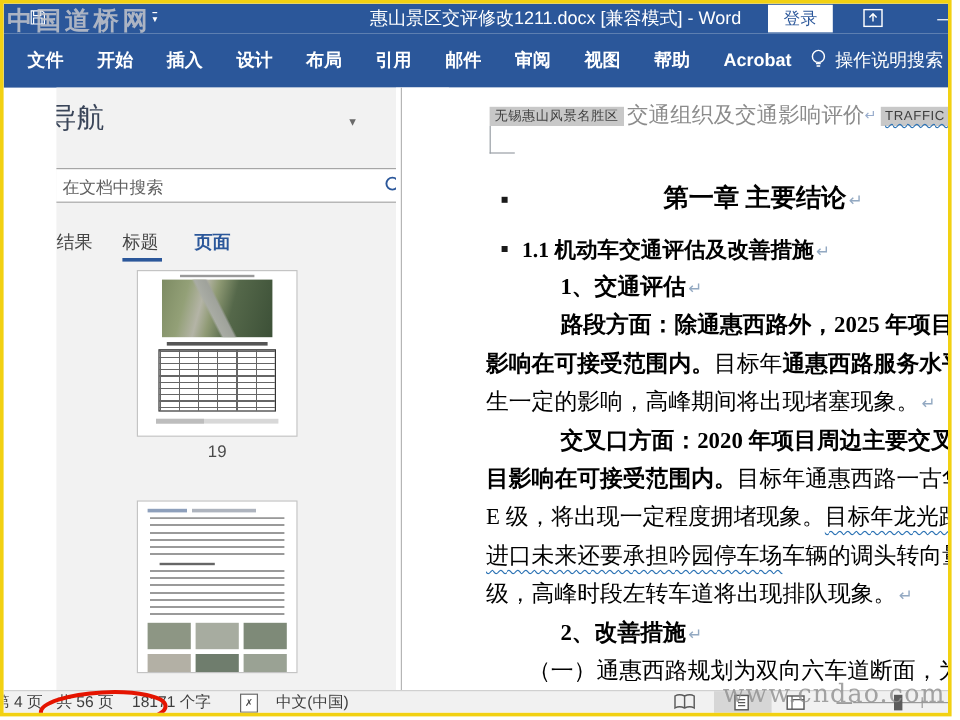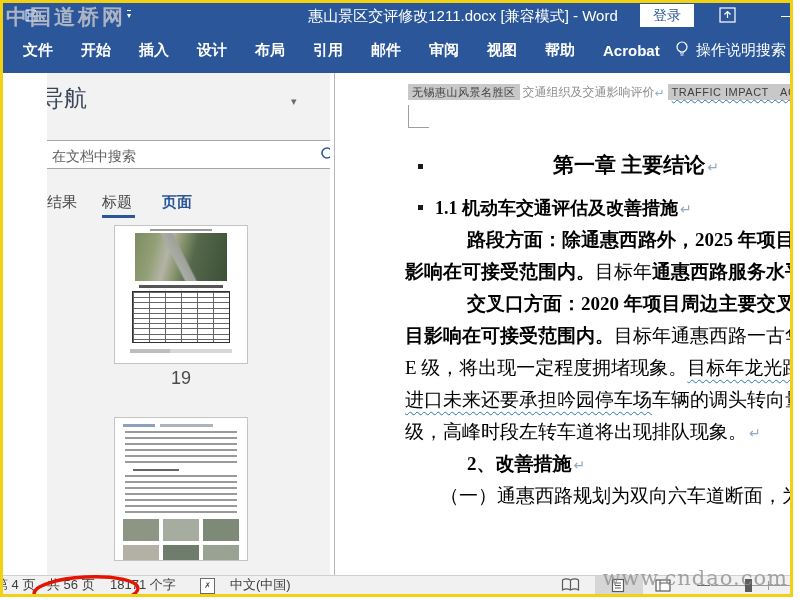--- a/index.html
+++ b/index.html
@@ -61,21 +61,21 @@
        linear-gradient(63deg, rgba(0,0,0,0) 42%, #a9aca4 44%, #9fa29b 52%, rgba(0,0,0,0) 54%),
        linear-gradient(105deg,#7d8b63 0%,#93a077 22%,#b4b4a6 36%,#8f9a74 46%,#55684a 62%,#3c5037 100%);}
   .t-caption{margin:4px auto 3px auto;width:84px;height:2.5px;background:#555;}
   .t-table{margin:0 auto;width:98px;height:52px;border:1px solid #333;box-sizing:border-box;
      background:
        repeating-linear-gradient(to right, #666 0 1px, rgba(0,0,0,0) 1px 16px),
        repeating-linear-gradient(to bottom, #666 0 1px, rgba(0,0,0,0) 1px 5.2px);}
   .t-foot{margin:6px auto 0 auto;width:102px;height:4px;background:#d8d8d8;}
   .t-foot-dark{width:40px;height:4px;background:#bdbdbd;}
   .thumb-label{position:absolute;left:67px;top:295px;width:134px;text-align:center;
-               font-size:18px;color:#4a4a4a;}
+               font-size:14px;color:#4a4a4a;}
   .t2-hdr{margin:6px 8px 4px 8px;height:3px;
           background:linear-gradient(to right,#8ea0bc 0 28%,rgba(0,0,0,0) 28% 32%,#aeb4be 32% 78%,rgba(0,0,0,0) 78%);}
   .t2-para{margin:4px 10px 0 10px;height:34px;
      background:repeating-linear-gradient(to bottom,#9a9a9a 0 1.6px,rgba(0,0,0,0) 1.6px 6px);}
   .t2-sub{margin:4px 10px 0 18px;height:2px;width:46px;background:#666;}
   .t2-para2{margin:4px 10px 0 10px;height:40px;
      background:repeating-linear-gradient(to bottom,#9a9a9a 0 1.6px,rgba(0,0,0,0) 1.6px 6px);}
   .t2-photos{margin:4px 8px 0 8px;display:flex;flex-wrap:wrap;gap:4px;}
   .t2-photos div{width:36px;height:22px;}
 
@@ -85,21 +85,21 @@
   .sc-up{top:0;}
   .sc-thumb{position:absolute;left:1px;top:118px;width:19px;height:24px;background:#fdfdfd;
             border:1px solid #c8c8c8;box-sizing:border-box;}
 
   
   .doc-area{position:absolute;left:327px;top:70px;right:0;height:502px;background:#fff;overflow:hidden;}
   .page-edge{position:absolute;left:331px;top:70px;width:1px;height:502px;background:#b5b5b5;z-index:2;}
   .doc-header{position:absolute;left:75px;top:11px;white-space:nowrap;font-size:11px;}
   .doc-header span{vertical-align:middle;}
   .doc-header .hl{background:#c8c8c8;color:#3f3f3f;padding:2px 4px;margin:0 3px;letter-spacing:.5px;}
-  .doc-header .lg{font-size:12px;color:#8c8c8c;font-family:"Liberation Serif","DejaVu Serif",serif;margin-top:32px;}
+  .doc-header .lg{font-size:18px;color:#8c8c8c;font-family:"Liberation Serif","DejaVu Serif",serif;margin-top:32px;}
   .doc-header .mk{color:#98accc;font-size:12px;}
   .doc-header .sq{text-decoration:underline;text-decoration-style:wavy;text-decoration-color:#2e74b5;
                   text-decoration-thickness:1px;text-underline-offset:3px;}
   .corner-mark{position:absolute;left:78px;top:32px;width:20px;height:22px;
                border-left:1px solid #9aa0a6;border-bottom:1px solid #9aa0a6;}
   .doc-lines{position:absolute;left:5px;top:69px;right:0;height:433px;overflow:hidden;
              font-family:"Liberation Serif","DejaVu Serif",serif;color:#000;}
   .ln{position:relative;height:32px;line-height:32px;white-space:nowrap;font-size:19px;}
   .ln.t{height:50px;line-height:46px;font-size:21px;padding-left:218px;}
   .ln.h2{font-size:18px;padding-left:100px;}
@@ -244,22 +244,24 @@
     </div>
 
     <div class="page-edge"></div>
 
     <div class="doc-area">
       <div class="doc-header"><span class="hl">无锡惠山风景名胜区</span><span class="lg">交通组织及交通影响评价</span><span class="mk">↵</span><span class="sq hl">TRAFFIC IMPACT　ACC</span></div>
       <div class="corner-mark"></div>
       <div class="doc-lines">
           <div class="ln t"><span class="bullet"></span><span class="b">第一章 主要结论</span><span class="mk">↵</span></div>
           <div class="ln h2"><span class="bullet"></span><span class="b">1.1 机动车交通评估及改善措施</span><span class="mk">↵</span></div>
+          <div class="ln sub"><span class="b">1、交通评估</span><span class="mk">↵</span></div>
           <div class="ln first"><span class="b">路段方面：除通惠西路外，2025 年项目周边主要道路受</span></div>
           <div class="ln body"><span class="b">影响在可接受范围内。</span><span>目标年</span><span class="b">通惠西路服务水平较低，</span></div>
+          <div class="ln body"><span>生一定的影响，高峰期间将出现堵塞现象。</span><span class="mk">↵</span></div>
           <div class="ln first"><span class="b">交叉口方面：2020 年项目周边主要交叉口在改善情况下</span></div>
           <div class="ln body"><span class="b">目影响在可接受范围内。</span><span>目标年通惠西路一古华山路交叉口南</span></div>
           <div class="ln body"><span>E 级，将出现一定程度拥堵现象。</span><span class="sq">目标年龙光路一运河西路交</span></div>
           <div class="ln body"><span class="sq">进口未来还要承担吟园停车场</span><span>车辆的调头转向量，未来服务水</span></div>
           <div class="ln body"><span>级，高峰时段左转车道将出现排队现象。</span><span class="mk">↵</span></div>
           <div class="ln sub"><span class="b">2、改善措施</span><span class="mk">↵</span></div>
           <div class="ln item"><span>（一）通惠西路规划为双向六车道断面，为保证基地建成</span></div>
         </div>
     </div>
 

